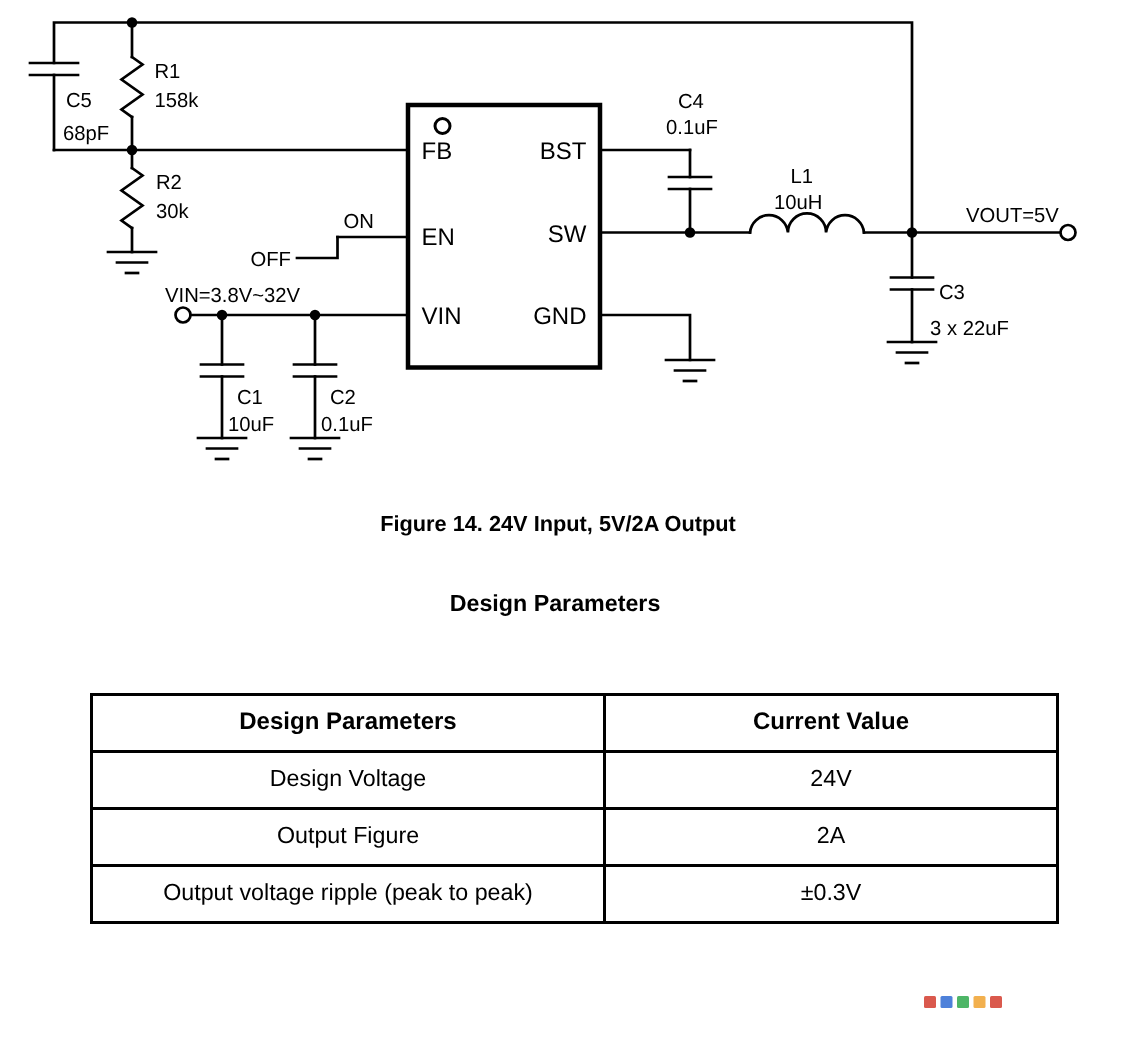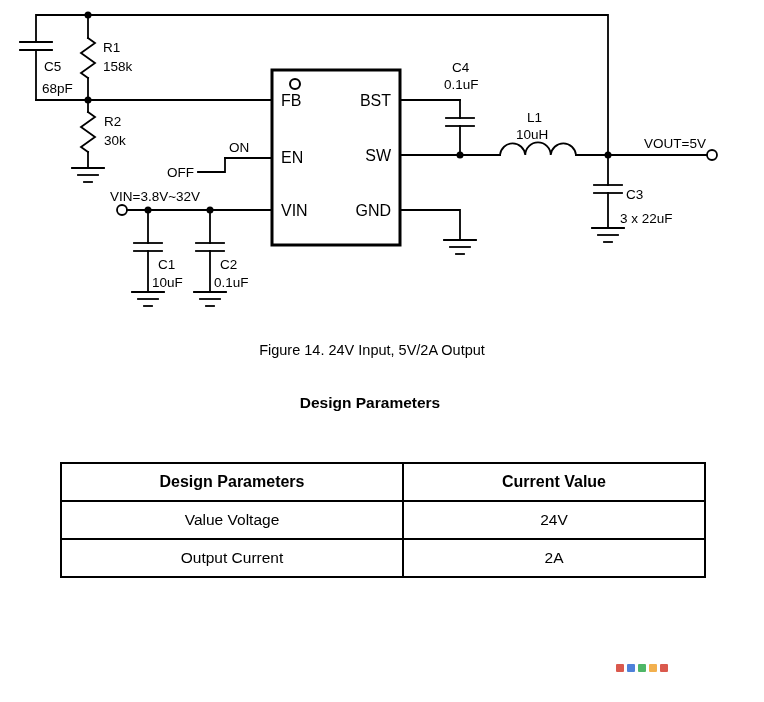--- a/index.html
+++ b/index.html
@@ -5,21 +5,21 @@
   html,body{margin:0;padding:0;}
   body{
     width:764px;height:702px;background:#fff;position:relative;overflow:hidden;
     font-family:"Liberation Sans",sans-serif;color:#000;
   }
   svg text{font-family:"Liberation Sans",sans-serif;fill:#000;stroke:none;}
   .pin{font-size:16px;}
   .lbl{font-size:13.5px;}
   .caption{
     position:absolute;top:342px;left:0;width:744px;text-align:center;
-    font-weight:normal;font-size:14.5px;
+    font-weight:bold;font-size:14.5px;
   }
   .section-title{
     position:absolute;top:394px;left:0;width:740px;text-align:center;
     font-weight:bold;font-size:15.5px;
   }
   table.params{
     position:absolute;top:462px;left:60px;border-collapse:collapse;
     table-layout:fixed;
   }
   table.params th,table.params td{
@@ -172,26 +172,30 @@
 
 <table class="params">
   <thead>
     <tr>
       <th class="col-param">Design Parameters</th>
       <th class="col-value">Current Value</th>
     </tr>
   </thead>
   <tbody>
     <tr>
-      <td>Value Voltage</td>
+      <td>Design Voltage</td>
       <td>24V</td>
     </tr>
     <tr>
-      <td>Output Current</td>
+      <td>Output Figure</td>
       <td>2A</td>
+    </tr>
+    <tr>
+      <td>Output voltage ripple (peak to peak)</td>
+      <td>±0.3V</td>
     </tr>
   </tbody>
 </table>
 
 <div class="watermark">
     <span style="background: rgb(212, 60, 46);"></span>
     <span style="background: rgb(47, 107, 211);"></span>
     <span style="background: rgb(47, 169, 76);"></span>
     <span style="background: rgb(240, 162, 47);"></span>
     <span style="background: rgb(212, 60, 46);"></span>

